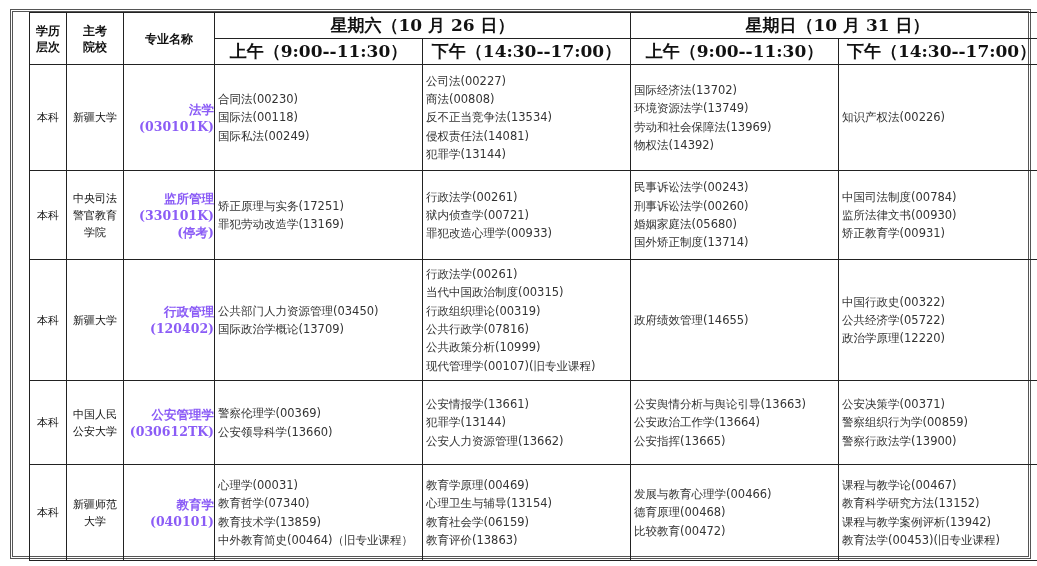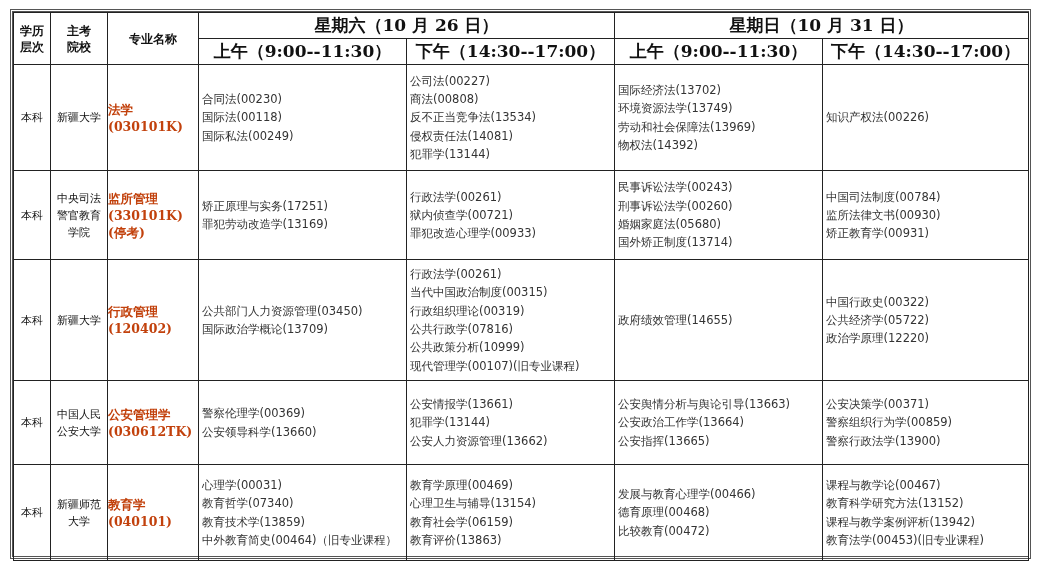--- a/index.html
+++ b/index.html
@@ -1,26 +1,26 @@
 <!DOCTYPE html>
 <html><head>
 <meta charset="utf-8">
 <style>
   html, body { margin: 0; padding: 0; background: #ffffff; }
   body { width: 1037px; height: 566px; position: relative; overflow: hidden;
          font-family: "DejaVu Serif", "Liberation Serif", serif; color: #222; }
   .wrap { position: absolute; left: 10px; top: 9px; width: 1021px; height: 550px;
-          border: 3px double #555; box-sizing: border-box; }
+          border: 3px double #555; box-sizing: border-box; padding-left: 16px; }
   table { border-collapse: collapse; width: 100%; height: 100%; table-layout: fixed; }
   td, th { border: 1px solid #222; padding: 0; vertical-align: middle; }
   th { font-weight: bold; font-size: 17px; color: #111; text-align: center; }
   th.small { font-size: 12px; line-height: 16px; }
   td.level, td.school { text-align: center; font-size: 11px; color: #111; line-height: 17px;
                         font-family: "DejaVu Sans", "Liberation Sans", sans-serif; }
-  td.major { text-align: left; font-weight: bold; font-size: 12.5px; color: #c2410c; line-height: 17px; }
+  td.major { text-align: right; font-weight: bold; font-size: 12.5px; color: #8b5cf6; line-height: 17px; }
   td.courses { text-align: left; padding-left: 3px; font-size: 11.5px; color: #333; line-height: 18.3px;
                font-family: "DejaVu Sans", "Liberation Sans", sans-serif; }
   td.courses div { white-space: nowrap; }
   tr.h1 { height: 26px; }
   tr.h2 { height: 26px; margin-left: 16px; }
   tr.r1 { height: 106px; }
   tr.r2 { height: 89px; }
   tr.r3 { height: 121px; }
   tr.r4 { height: 84px; }
   tr.r5 { height: 96px; }

